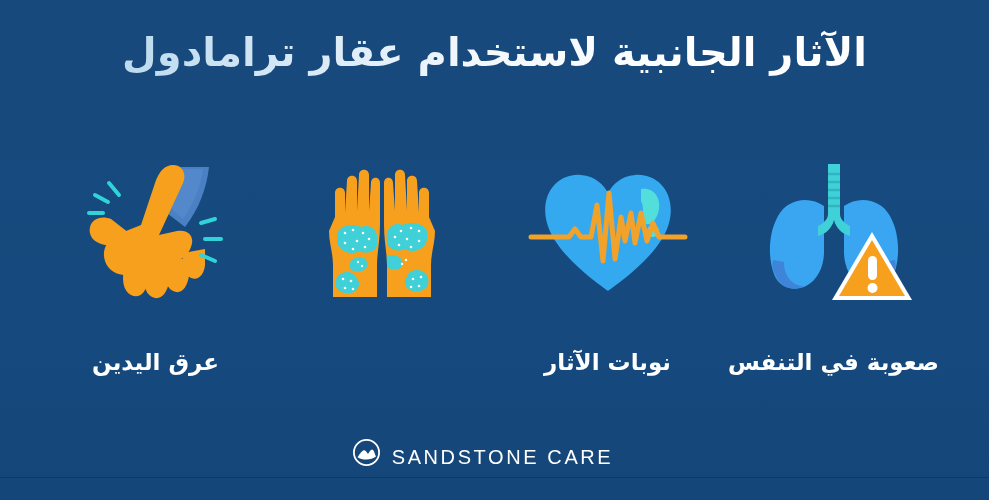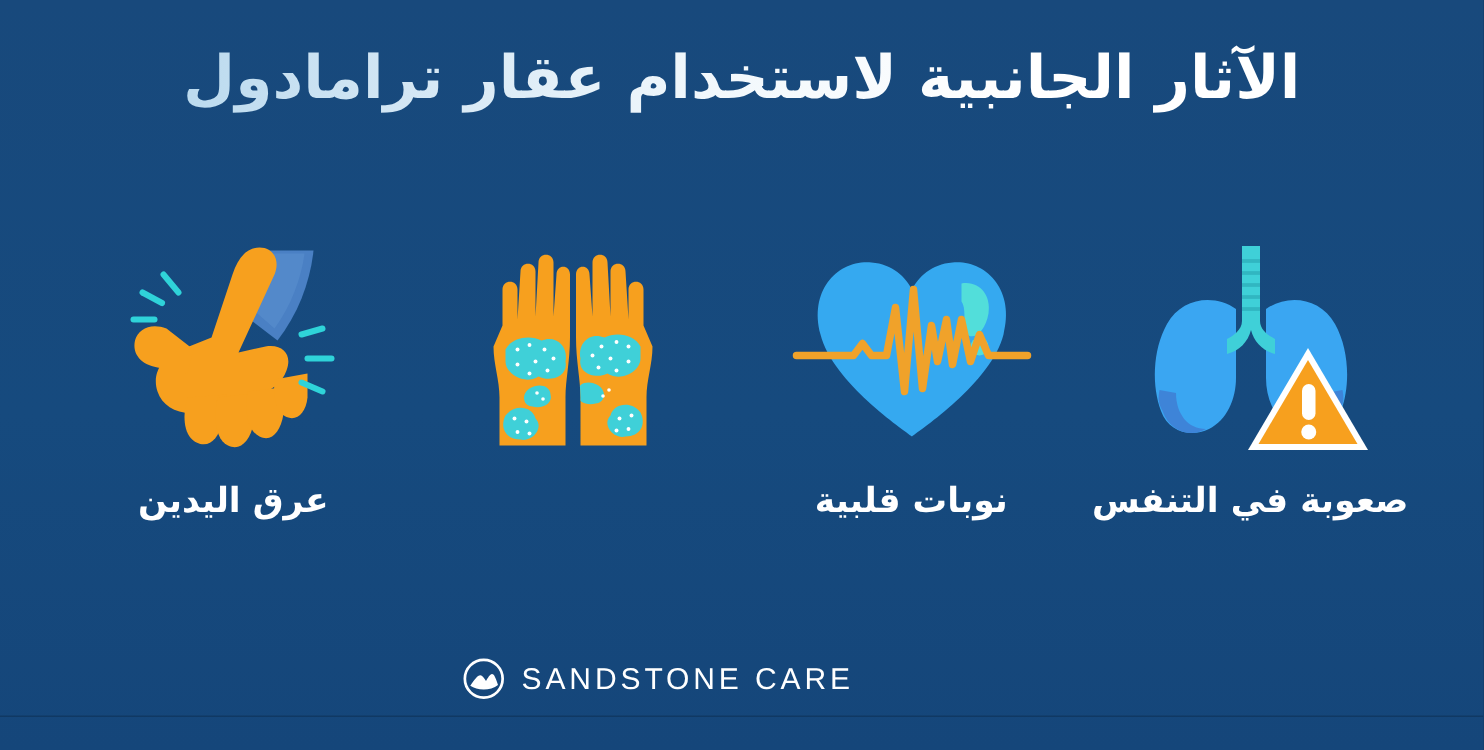--- a/index.html
+++ b/index.html
@@ -68,43 +68,44 @@
   .icon-box {
     width: 170px;
     height: 150px;
     display: flex;
     align-items: center;
     justify-content: center;
   }
   .icon-box svg { display: block; overflow: visible; }
 
   .item-label {
-    margin-top: 12px;
+    margin-top: 40px;
     font-family: "DejaVu Sans", "Liberation Sans", sans-serif;
     font-size: 23px;
     font-weight: 700;
     color: #ffffff;
     direction: rtl;
     unicode-bidi: isolate;
     text-align: center;
     white-space: nowrap;
     line-height: 1.3;
   }
 
   
   .footer {
     position: absolute;
     left: 0;
     top: 438px;
     width: 877px;
     display: flex;
-    align-items: center;
+    align-items: flex-end;
     justify-content: center;
     gap: 11px;
     direction: ltr;
+    padding-left: 44px;
   }
   .logo-mark {
     width: 29px;
     height: 29px;
     flex: 0 0 auto;
   }
   .logo-mark svg { display: block; }
   .logo-text {
     font-family: "Liberation Sans", "DejaVu Sans", sans-serif;
     font-size: 20px;
@@ -248,21 +249,21 @@
           <path d="M79 128 C74 124 26 92 18 60 C10 30 30 10 52 12 C66 13 75 22 79 30
                    C83 22 92 13 106 12 C128 10 148 30 140 60 C132 92 84 124 79 128 Z" fill="#35a9f0"></path>
 
           <path d="M112 26 C124 24 132 34 130 46 C128 58 120 64 116 60 C112 56 116 44 112 38 Z" fill="#55e3d8" opacity="0.92"></path>
           <circle cx="124" cy="68" r="6" fill="#55e3d8" opacity="0.9"></circle>
 
           <path d="M2 74 L40 74 L46 66 L52 74 L62 74 L68 42 L74 98 L80 30 L86 96 L92 54
                    L96 78 L102 50 L106 80 L112 50 L118 78 L124 60 L130 74 L156 74" fill="none" stroke="#f0a22a" stroke-width="5" stroke-linecap="round" stroke-linejoin="round"></path>
         </svg>
       </div>
-      <div class="item-label">نوبات قلبية</div>
+      <div class="item-label">نوبات الآثار</div>
     </div>
 
     <div class="item">
       <div class="icon-box">
         <svg width="160" height="150" viewBox="0 0 160 150" xmlns="http://www.w3.org/2000/svg">
 
           <path d="M70 48 C56 38 34 40 24 58 C14 76 14 100 20 116 C25 130 40 134 52 128
                    C64 122 70 108 70 94 Z" fill="#3aa6f2"></path>
 
           <path d="M90 48 C104 38 126 40 136 58 C146 76 146 100 140 116 C135 130 120 134 108 128

